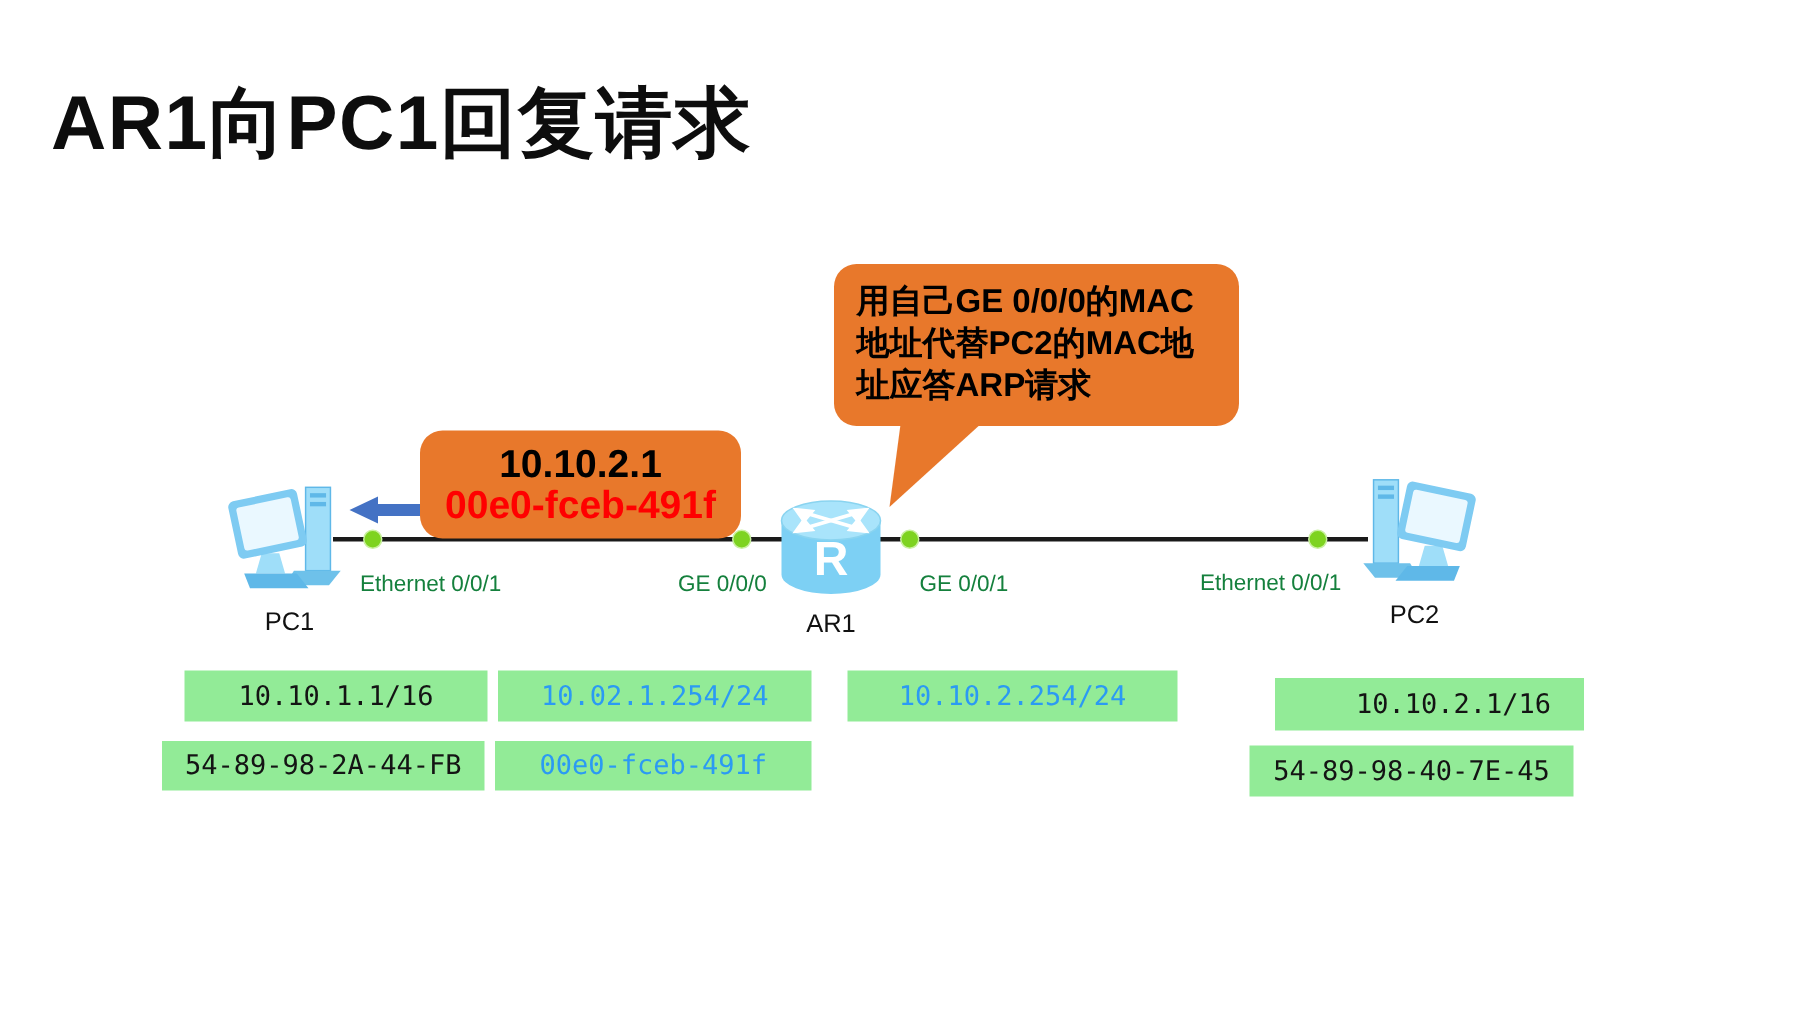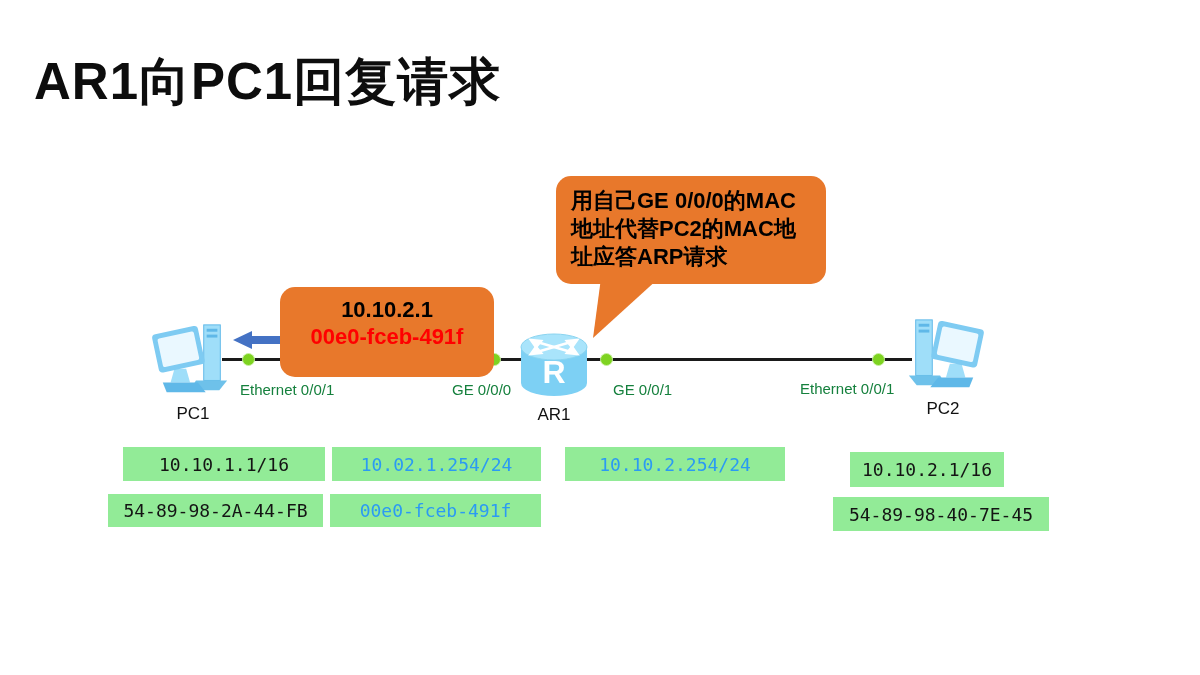--- a/index.html
+++ b/index.html
@@ -19,22 +19,22 @@
   
   .device{position:absolute;text-align:center;}
   .device-label{font-size:17px;color:#111;margin-top:2px;}
 
   
   .if-label{position:absolute;font-size:15px;color:#15803d;white-space:nowrap;}
 
   
   .callout{position:absolute;background:#E8782B;border-radius:15px;
     color:#000;font-weight:bold;box-sizing:border-box;}
-  .reply-callout{left:280px;top:287px;width:214px;height:90px;
-    text-align:center;padding-top:9px;font-size:22px;line-height:27px;}
+  .reply-callout{left:280px;top:287px;width:214px;height:72px;
+    text-align:center;padding-top:9px;font-size:26px;line-height:27px;}
   .reply-callout .mac-line{color:#FF0000;}
   .explain-callout{left:556px;top:176px;width:270px;height:108px;
     padding:11px 0 4px 15px;font-size:22px;line-height:28px;}
 
   .tail-svg,.arrow-svg{position:absolute;overflow:visible;}
 
   
   .gbox{position:absolute;background:#92EB97;color:#141414;
     font-family:"DejaVu Sans Mono","Liberation Mono",monospace;
     font-size:18px;display:flex;align-items:center;justify-content:center;
@@ -123,19 +123,19 @@
 
   <div class="callout explain-callout">
     <div>用自己GE 0/0/0的MAC</div>
     <div>地址代替PC2的MAC地</div>
     <div>址应答ARP请求</div>
   </div>
 
   <div class="gbox" style="left:123px;top:447px;width:202px;height:34px;">10.10.1.1/16</div>
   <div class="gbox blue" style="left:332px;top:447px;width:209px;height:34px;">10.02.1.254/24</div>
   <div class="gbox blue" style="left:565px;top:447px;width:220px;height:34px;">10.10.2.254/24</div>
-  <div class="gbox" style="left:850px;top:452px;width:154px;height:35px;">10.10.2.1/16</div>
+  <div class="gbox" style="left:850px;top:452px;width:174px;height:35px;padding-left:32px;">10.10.2.1/16</div>
 
   <div class="gbox" style="left:108px;top:494px;width:215px;height:33px;">54-89-98-2A-44-FB</div>
   <div class="gbox blue" style="left:330px;top:494px;width:211px;height:33px;">00e0-fceb-491f</div>
   <div class="gbox" style="left:833px;top:497px;width:216px;height:34px;">54-89-98-40-7E-45</div>
 
 </div>
 
 </body></html>

